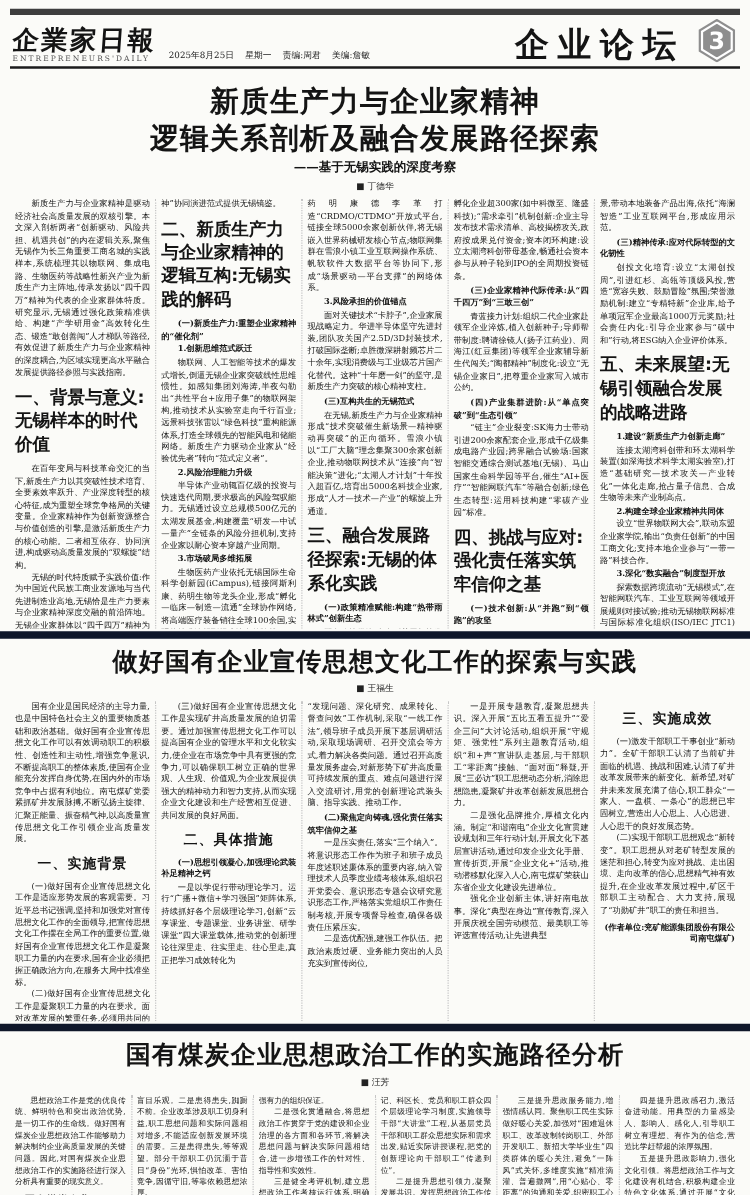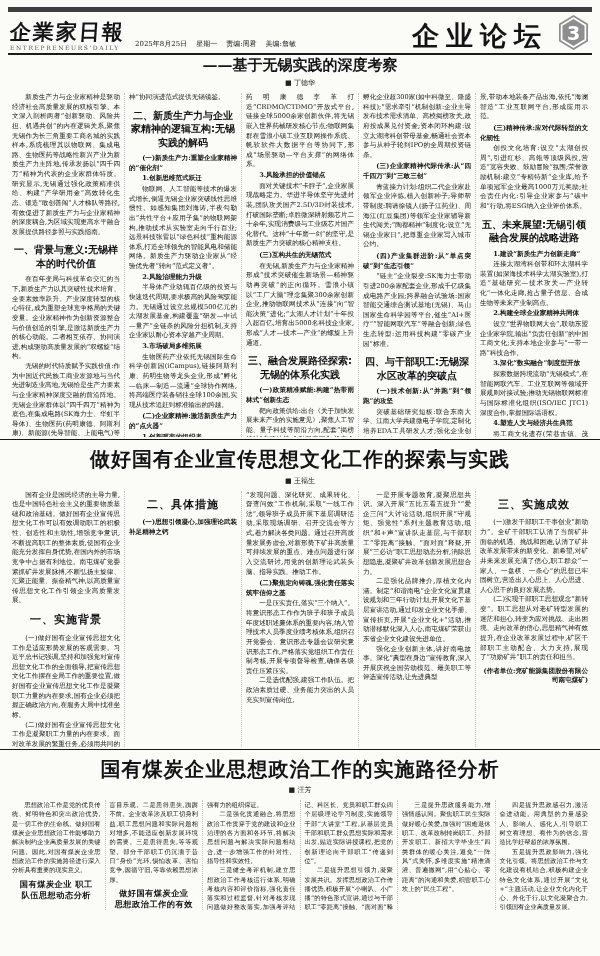--- a/index.html
+++ b/index.html
@@ -23,41 +23,41 @@
   .hex{position:absolute;clip-path:polygon(50% 0,94% 25%,94% 75%,50% 100%,6% 75%,6% 25%);}
   .hex.outer{inset:0;background:#8e8e8e;}
   .hex.mid{inset:2px;background:#ffffff;}
   .hex.inner{inset:4px;background:#8e8e8e;}
   .badge .num{position:absolute;inset:0;display:flex;align-items:center;justify-content:center;
               color:#fff;font-weight:bold;font-size:19px;font-family:"DejaVu Sans",sans-serif;}
   .header-rule{border-top:2px solid #1b1b1b;margin:0 8px;}
 
   
   .article{padding:0 8px;}
-  .article.ruled{border-top:1px solid #0f172a;margin-top:2px;}
+  .article.ruled{border-top:6px solid #0f172a;margin-top:2px;}
   .a-title{font-family:"Liberation Serif",serif;font-weight:900;text-align:center;
            line-height:1.28;letter-spacing:1px;margin:8px 0 1px;}
   .a1 .a-title{font-size:23px;margin-top:12px;}
   .a2 .a-title,.a3 .a-title{font-size:20px;margin-top:7px;}
-  .a-sub{text-align:center;font-size:15px;font-weight:bold;margin:1px 0 0;}
+  .a-sub{text-align:center;font-size:10px;font-weight:bold;margin:1px 0 0;}
   .a-byline{text-align:center;font-size:7px;margin:3px 0 5px;color:#222;}
 
   .cols{display:flex;overflow:hidden;align-items:stretch;}
   .a1 .cols{height:344px;}
   .a2 .cols{height:256px;}
   .a3 .cols{height:110px;}
   .col{flex:1 1 0;padding:0 4px;overflow:hidden;text-align:justify;}
   .col + .col{border-left:1px dotted #c6c6c6;}
   .a1 .col,.a2 .col{font-size:6.6px;line-height:1.46;}
   .a3 .col{font-size:6.2px;line-height:1.5;}
 
   .bp{text-indent:2em;margin:0;}
   .bp.cont{text-indent:0;}
-  .bh1{font-family:"DejaVu Sans",sans-serif;font-weight:bold;font-size:10px;line-height:1.35;
-       margin:6px 0 5px;text-indent:0;text-align:center;}
+  .bh1{font-family:"DejaVu Sans",sans-serif;font-weight:bold;font-size:14px;line-height:1.35;
+       margin:6px 0 5px;text-indent:0;text-align:left;}
   .a2 .bh1{text-align:center;font-size:11px;margin:7px 0 6px;letter-spacing:1px;}
   .bh2{font-weight:bold;text-indent:2em;margin:2px 0 1px;}
   .bh3{font-weight:bold;text-indent:2em;margin:1px 0;}
   .bigh{font-family:"DejaVu Sans",sans-serif;font-weight:bold;font-size:8.2px;line-height:1.4;
         text-align:center;margin:4px 5px 3px;text-indent:0;letter-spacing:0.5px;}
   .bauthor{font-weight:bold;text-align:right;text-indent:0;margin-top:4px;}
 </style>
 </head>
 <body>
 
@@ -84,20 +84,24 @@
         <div class="hex outer"></div>
         <div class="hex mid"></div>
         <div class="hex inner"></div>
         <div class="num">3</div>
       </div>
     </div>
   </header>
   <div class="header-rule"></div>
 
   <section class="article a1">
+    <h1 class="a-title">
+      <span>新质生产力与企业家精神</span><br>
+      <span>逻辑关系剖析及融合发展路径探索</span>
+    </h1>
     <div class="a-sub">——基于无锡实践的深度考察</div>
     <div class="a-byline">■ 丁德华</div>
     <div class="cols">
         <div class="col">
           <div class="bp">新质生产力与企业家精神是驱动经济社会高质量发展的双核引擎。本文深入剖析两者“创新驱动、风险共担、机遇共创”的内在逻辑关系,聚焦无锡作为长三角重要工商名城的实践样本,系统梳理其以物联网、集成电路、生物医药等战略性新兴产业为新质生产力主阵地,传承发扬以“四千四万”精神为代表的企业家群体特质。研究显示,无锡通过强化政策精准供给、构建“产学研用金”高效转化生态、锻造“敢创善闯”人才梯队等路径,有效促进了新质生产力与企业家精神的深度耦合,为区域实现更高水平融合发展提供路径参照与实践指南。</div>
           <div class="bh1">一、背景与意义:无锡样本的时代价值</div>
           <div class="bp">在百年变局与科技革命交汇的当下,新质生产力以其突破性技术培育、全要素效率跃升、产业深度转型的核心特征,成为重塑全球竞争格局的关键变量。企业家精神作为创新资源整合与价值创造的引擎,是激活新质生产力的核心动能。二者相互依存、协同演进,构成驱动高质量发展的“双螺旋”结构。</div>
           <div class="bp">无锡的时代特质赋予实践价值:作为中国近代民族工商业发源地与当代先进制造业高地,无锡恰是生产力要素与企业家精神深度交融的前沿阵地。无锡企业家群体以“四千四万”精神为底色,在集成电路(SK海力士、华虹半导体)、生物医药(药明康德、阿斯利康)、新能源(先导智能、上能电气)等核心领域打造出具有国际影响力的产业集群。2023年以来,无锡高新技术产业产值占规上工业比重超52%,物联网产业营收突破4000亿元,彰显新质生产力的强劲动能。剖析无锡样本,更是为全国探索“生产力—精</div>
         </div>
         <div class="col">
@@ -122,21 +126,21 @@
           <div class="bh1">三、融合发展路径探索:无锡的体系化实践</div>
           <div class="bh2">(一)政策精准赋能:构建“热带雨林式”创新生态</div>
           <div class="bp">靶向政策供给:出台《关于加快发展未来产业的实施意见》,聚焦人工智能、量子科技等前沿方向,配套“揭榜挂帅”专项扶持;金融深度耦合:设立全国首个“知识产权质押保险补偿基金”,科技企业贷款平均利率低至2.5%;包容审慎监管:在智能网联汽车、无人配送等领域建立“沙盒监管”机制,释放创新试错空间。</div>
         </div>
         <div class="col">
           <div class="bp cont">孵化企业超300家(如中科微至、隆盛科技);“需求牵引”机制创新:企业主导发布技术需求清单、高校揭榜攻关,政府按成果兑付资金;资本闭环构建:设立太湖湾科创带母基金,畅通社会资本参与从种子轮到IPO的全周期投资链条。</div>
           <div class="bh2">(三)企业家精神代际传承:从“四千四万”到“三敢三创”</div>
           <div class="bp">青蓝接力计划:组织二代企业家赴领军企业淬炼,植入创新种子;导师帮带制度:聘请徐镜人(扬子江药业)、周海江(红豆集团)等领军企业家辅导新生代闯关;“陶都精神”制度化:设立“无锡企业家日”,把尊重企业家写入城市公约。</div>
           <div class="bh2">(四)产业集群进阶:从“单点突破”到“生态引领”</div>
           <div class="bp">“链主”企业裂变:SK海力士带动引进200余家配套企业,形成千亿级集成电路产业园;跨界融合试验场:国家智能交通综合测试基地(无锡)、马山国家生命科学园等平台,催生“AI+医疗”“智能网联汽车”等融合创新;绿色生态转型:运用科技构建“零碳产业园”标准。</div>
-          <div class="bh1">四、与干部职工:无锡深水区改革的突破点</div>
+          <div class="bh1">四、挑战与应对:强化责任落实筑牢信仰之基</div>
           <div class="bh2">(一)技术创新:从“并跑”到“领跑”的攻坚</div>
           <div class="bp">突破基础研究短板:联合东南大学、江南大学共建微电子学院,定制化培养EDA工具研发人才;强化企业创新主体:对研发投入占比超10%的企业给予150%的加计扣除;构建专利共享池:在物联网、氢能领域形成专利联盟,降低中小企业技术获取成本。</div>
         </div>
         <div class="col">
           <div class="bp cont">景,带动本地装备产品出海,依托“海澜智造”工业互联网平台,形成应用示范。</div>
           <div class="bh2">(三)精神传承:应对代际转型的文化韧性</div>
           <div class="bp">创投文化培育:设立“太湖创投周”,引进红杉、高瓴等顶级风投,营造“宽容失败、鼓励冒险”氛围;荣誉激励机制:建立“专精特新”企业库,给予单项冠军企业最高1000万元奖励;社会责任内化:引导企业家参与“碳中和”行动,将ESG纳入企业评价体系。</div>
           <div class="bh1">五、未来展望:无锡引领融合发展的战略进路</div>
           <div class="bh3">1.建设“新质生产力创新走廊”</div>
           <div class="bp">连接太湖湾科创带和环太湖科学装置(如深海技术科学太湖实验室),打造“基础研究—技术攻关—产业转化”一体化走廊,抢占量子信息、合成生物等未来产业制高点。</div>
@@ -156,22 +160,24 @@
     </h1>
     <div class="a-byline">■ 王福生</div>
     <div class="cols">
         <div class="col">
           <div class="bp">国有企业是国民经济的主导力量,也是中国特色社会主义的重要物质基础和政治基础。做好国有企业宣传思想文化工作可以有效调动职工的积极性、创造性和主动性,增强竞争意识,不断提高职工的整体素质,使国有企业能充分发挥自身优势,在国内外的市场竞争中占据有利地位。南屯煤矿党委紧抓矿井发展脉搏,不断弘扬主旋律、汇聚正能量、振奋精气神,以高质量宣传思想文化工作引领企业高质量发展。</div>
           <div class="bh1">一、实施背景</div>
           <div class="bp">(一)做好国有企业宣传思想文化工作是适应形势发展的客观需要。习近平总书记强调,坚持和加强党对宣传思想文化工作的全面领导,把宣传思想文化工作摆在全局工作的重要位置,做好国有企业宣传思想文化工作是凝聚职工力量的内在要求,国有企业必须把握正确政治方向,在服务大局中找准坐标。</div>
           <div class="bp">(二)做好国有企业宣传思想文化工作是凝聚职工力量的内在要求。面对改革发展的繁重任务,必须用共同的理想信念凝心聚力,</div>
         </div>
         <div class="col">
+          <div class="bp">(三)做好国有企业宣传思想文化工作是实现矿井高质量发展的迫切需要。通过加强宣传思想文化工作可以提高国有企业的管理水平和文化软实力,使企业在市场竞争中具有更强的竞争力,可以确保职工树立正确的世界观、人生观、价值观,为企业发展提供强大的精神动力和智力支持,从而实现企业文化建设和生产经营相互促进、共同发展的良好局面。</div>
           <div class="bh1">二、具体措施</div>
           <div class="bh2">(一)思想引领凝心,加强理论武装补足精神之钙</div>
+          <div class="bp">一是以学促行带动理论学习。运行“广播+微信+学习强国”矩阵体系,持续抓好各个层级理论学习,创新“云享课堂、专题课堂、业务讲堂、研学课堂”四大课堂载体,推动党的创新理论往深里走、往实里走、往心里走,真正把学习成效转化为</div>
         </div>
         <div class="col">
           <div class="bp cont">“发现问题、深化研究、成果转化、督查问效”工作机制,采取“一线工作法”,领导班子成员开展下基层调研活动,采取现场调研、召开交流会等方式,着力解决各类问题。通过召开高质量发展务虚会,对新形势下矿井高质量可持续发展的重点、难点问题进行深入交流研讨,用党的创新理论武装头脑、指导实践、推动工作。</div>
           <div class="bh2">(二)聚焦定向铸魂,强化责任落实筑牢信仰之基</div>
           <div class="bp">一是压实责任,落实“三个纳入”。将意识形态工作作为班子和班子成员年度述职述廉体系的重要内容,纳入管理技术人员季度业绩考核体系,组织召开党委会、意识形态专题会议研究意识形态工作,严格落实党组织工作责任制考核,开展专项督导检查,确保各级责任压紧压实。</div>
           <div class="bp">二是选优配强,建强工作队伍。把政治素质过硬、业务能力突出的人员充实到宣传岗位,</div>
         </div>
         <div class="col">
           <div class="bp">一是开展专题教育,凝聚思想共识。深入开展“五比五看五提升”“爱企三问”大讨论活动,组织开展“守规矩、强党性”系列主题教育活动,组织“和+声”宣讲队走基层,与干部职工“零距离”接触、“面对面”释疑,开展“三必访”职工思想动态分析,消除思想隐患,凝聚矿井改革创新发展思想合力。</div>
           <div class="bp">二是强化品牌推介,厚植文化内涵。制定“和谐南电”企业文化宣贯建设规划和三年行动计划,开展文化下基层宣讲活动,通过印发企业文化手册、宣传折页,开展“企业文化+”活动,推动潜移默化深入人心,南屯煤矿荣获山东省企业文化建设先进单位。</div>

